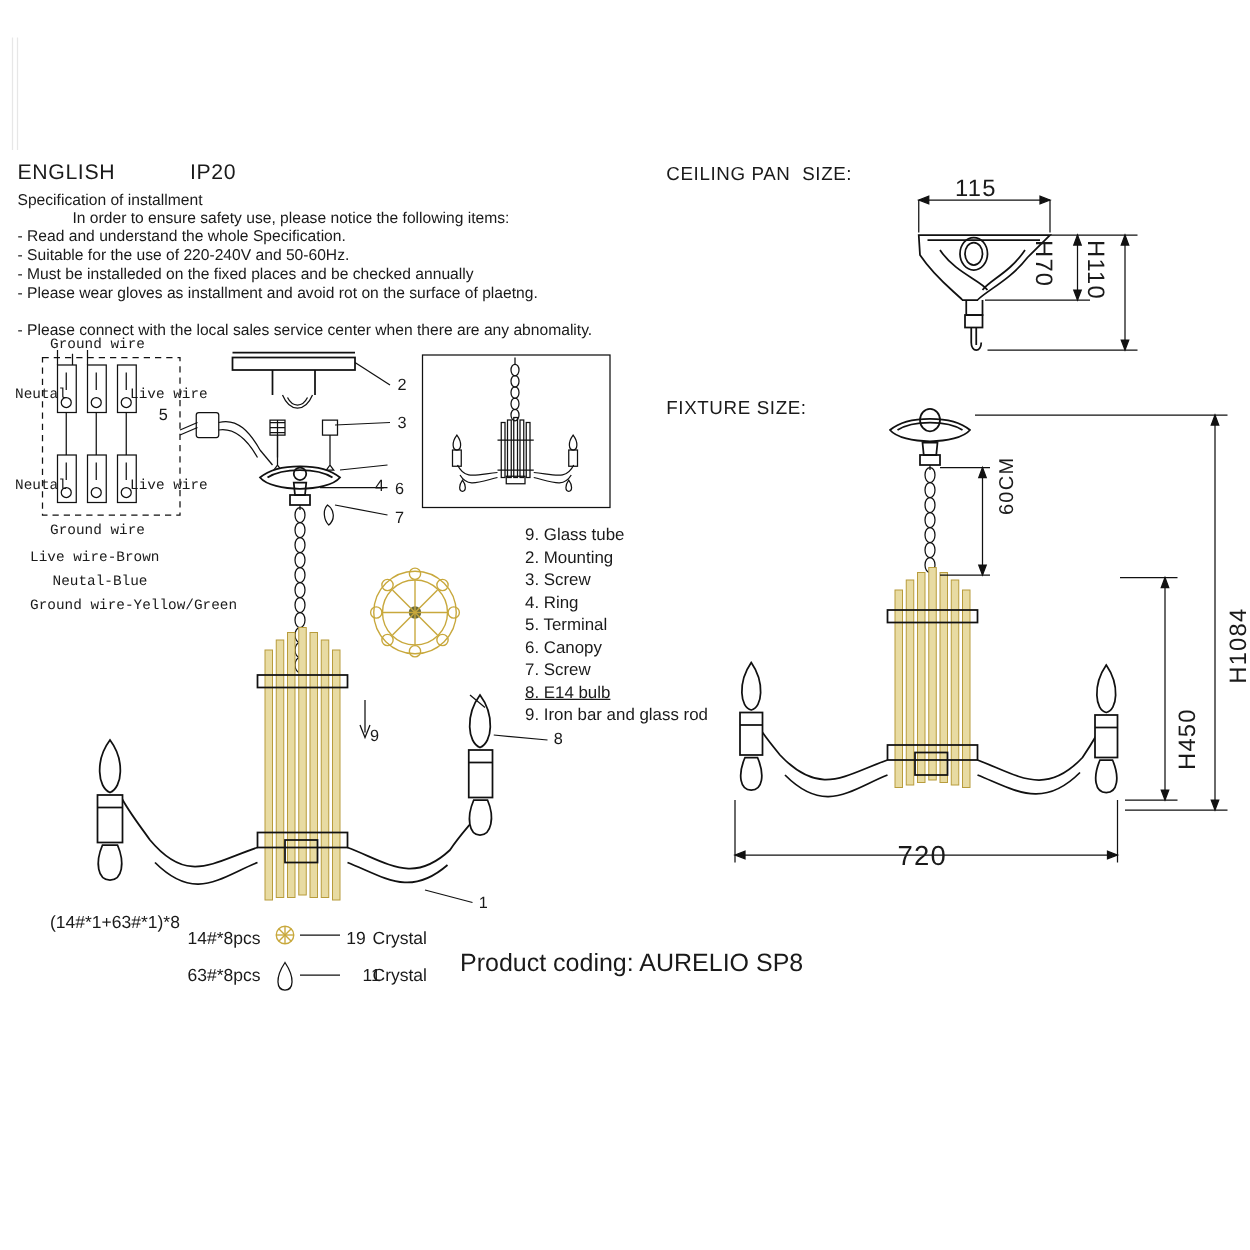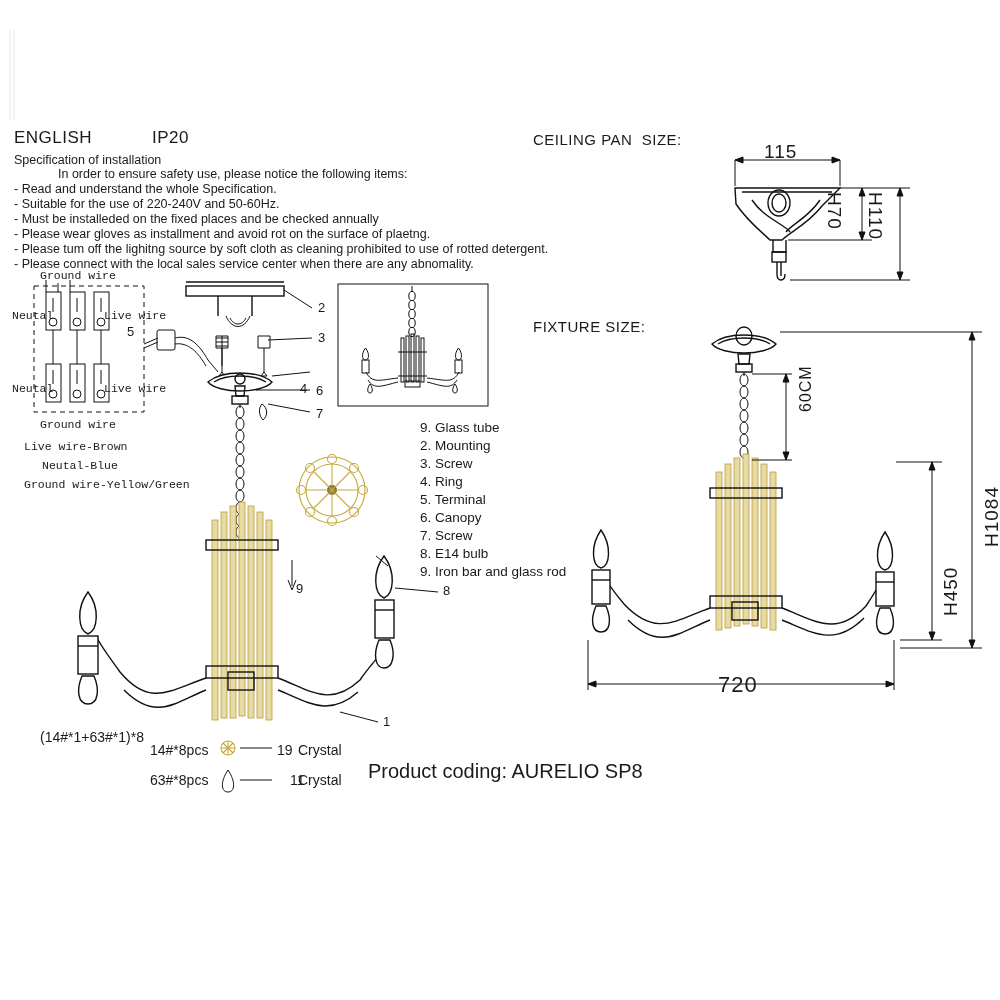--- a/index.html
+++ b/index.html
@@ -31,27 +31,26 @@
   <svg width="1000" height="1000">
     <g stroke="#e7e7e7" stroke-width="1">
       <line x1="10" y1="30" x2="10" y2="120"></line>
       <line x1="14" y1="30" x2="14" y2="120"></line>
     </g>
   </svg>
 
   <div class="t hdr" style="left:14px;top:128px;">ENGLISH</div>
   <div class="t hdr" style="left:152px;top:128px;">IP20</div>
 
-  <div class="t sm" style="left:14px;top:153px;">Specification of installation</div>
+  <div class="t sm" style="left:14px;top:153px;">Specification of installment</div>
   <div class="t sm" style="left:14px;top:167px;margin-left:44px;">In order to ensure safety use, please notice the following items:</div>
   <div class="t sm" style="left:14px;top:182px;">- Read and understand the whole Specification.</div>
   <div class="t sm" style="left:14px;top:197px;">- Suitable for the use of 220-240V and 50-60Hz.</div>
   <div class="t sm" style="left:14px;top:212px;">- Must be installeded on the fixed places and be checked annually</div>
   <div class="t sm" style="left:14px;top:227px;">- Please wear gloves as installment and avoid rot on the surface of plaetng.</div>
-  <div class="t sm" style="left:14px;top:242px;">- Please tum off the lighitng source by soft cloth as cleaning prohibited to use of rotted detergent.</div>
   <div class="t sm" style="left:14px;top:257px;">- Please connect with the local sales service center when there are any abnomality.</div>
 
   <div class="t mono" style="left:40px;top:269px;">Ground wire</div>
   <div class="t mono" style="left:12px;top:309px;">Neutal</div>
   <div class="t mono" style="left:104px;top:309px;">Live wire</div>
   <div class="t mono" style="left:12px;top:382px;">Neutal</div>
   <div class="t mono" style="left:104px;top:382px;">Live wire</div>
   <div class="t mono" style="left:40px;top:418px;">Ground wire</div>
 
   <svg width="1000" height="1000">
@@ -163,21 +162,21 @@
     </g>
   </svg>
 
   <div class="t parts" style="left:420px;top:419px;">9. Glass tube</div>
   <div class="t parts" style="left:420px;top:437px;">2. Mounting</div>
   <div class="t parts" style="left:420px;top:455px;">3. Screw</div>
   <div class="t parts" style="left:420px;top:473px;">4. Ring</div>
   <div class="t parts" style="left:420px;top:491px;">5. Terminal</div>
   <div class="t parts" style="left:420px;top:509px;">6. Canopy</div>
   <div class="t parts" style="left:420px;top:527px;">7. Screw</div>
-  <div class="t parts" style="left:420px;top:545px;">8. E14 bulb</div>
+  <div class="t parts" style="left:420px;top:545px;text-decoration:underline;">8. E14 bulb</div>
   <div class="t parts" style="left:420px;top:563px;">9. Iron bar and glass rod</div>
 
   <svg width="1000" height="1000">
 
     <g class="ln med">
       <path d="M208 382 C 222 370, 258 370, 272 382 C 262 394, 218 394, 208 382 Z" fill="#ffffff"></path>
       <path d="M214 382 C 226 374, 254 374, 266 382"></path>
       <circle cx="240" cy="379" r="5"></circle>
       <path d="M235 386 L245 386 L244 396 L236 396 Z"></path>
       <rect x="232" y="396" width="16" height="8"></rect>

